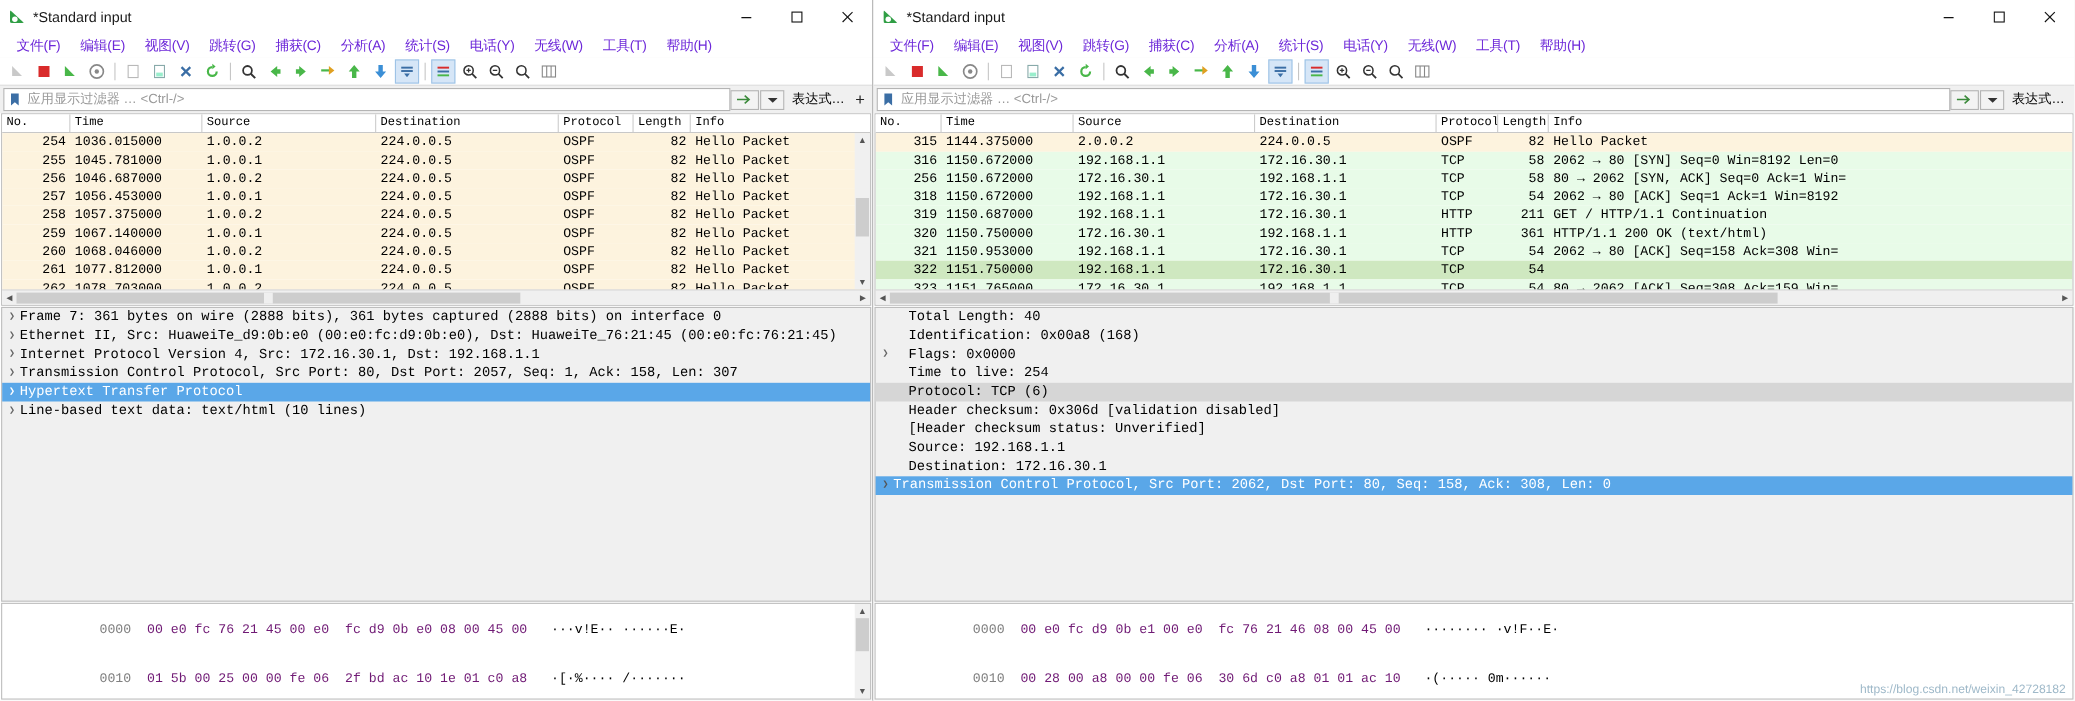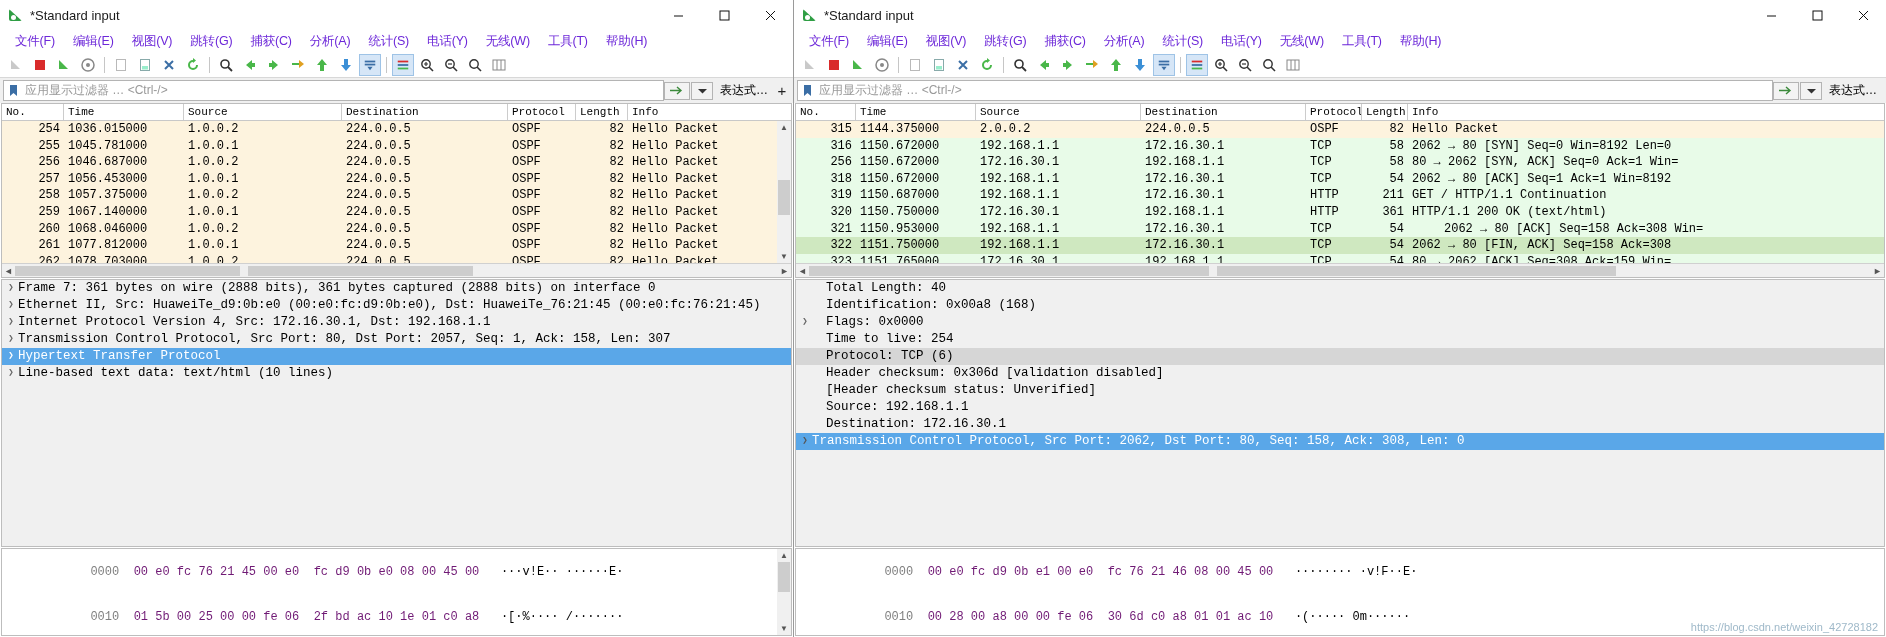--- a/index.html
+++ b/index.html
@@ -725,30 +725,29 @@
             <div class="c-len" style="width:46px;">361</div>
             <div style="flex:1 1 auto;">HTTP/1.1 200 OK  (text/html)</div>
           </div>
           <div class="prow" style="background:#e8fbe8;">
             <div class="c-no" style="width:60px;">321</div>
             <div style="width:120px;">1150.953000</div>
             <div style="width:165px;">192.168.1.1</div>
             <div style="width:165px;">172.16.30.1</div>
             <div style="width:56px;">TCP</div>
             <div class="c-len" style="width:46px;">54</div>
-            <div style="flex:1 1 auto;margin-left:32px;">2062 → 80 [ACK] Seq=158 Ack=308 Win=</div>
+            <div style="flex:1 1 auto;">2062 → 80 [ACK] Seq=158 Ack=308 Win=</div>
           </div>
           <div class="prow" style="background:#cfe8c0;">
             <div class="c-no" style="width:60px;">322</div>
             <div style="width:120px;">1151.750000</div>
             <div style="width:165px;">192.168.1.1</div>
             <div style="width:165px;">172.16.30.1</div>
             <div style="width:56px;">TCP</div>
             <div class="c-len" style="width:46px;">54</div>
-            <div style="flex:1 1 auto;">2062 → 80 [FIN, ACK] Seq=158 Ack=308</div>
           </div>
           <div class="prow" style="background:#e8fbe8;">
             <div class="c-no" style="width:60px;">323</div>
             <div style="width:120px;">1151.765000</div>
             <div style="width:165px;">172.16.30.1</div>
             <div style="width:165px;">192.168.1.1</div>
             <div style="width:56px;">TCP</div>
             <div class="c-len" style="width:46px;">54</div>
             <div style="flex:1 1 auto;">80 → 2062 [ACK] Seq=308 Ack=159 Win=</div>
           </div>

